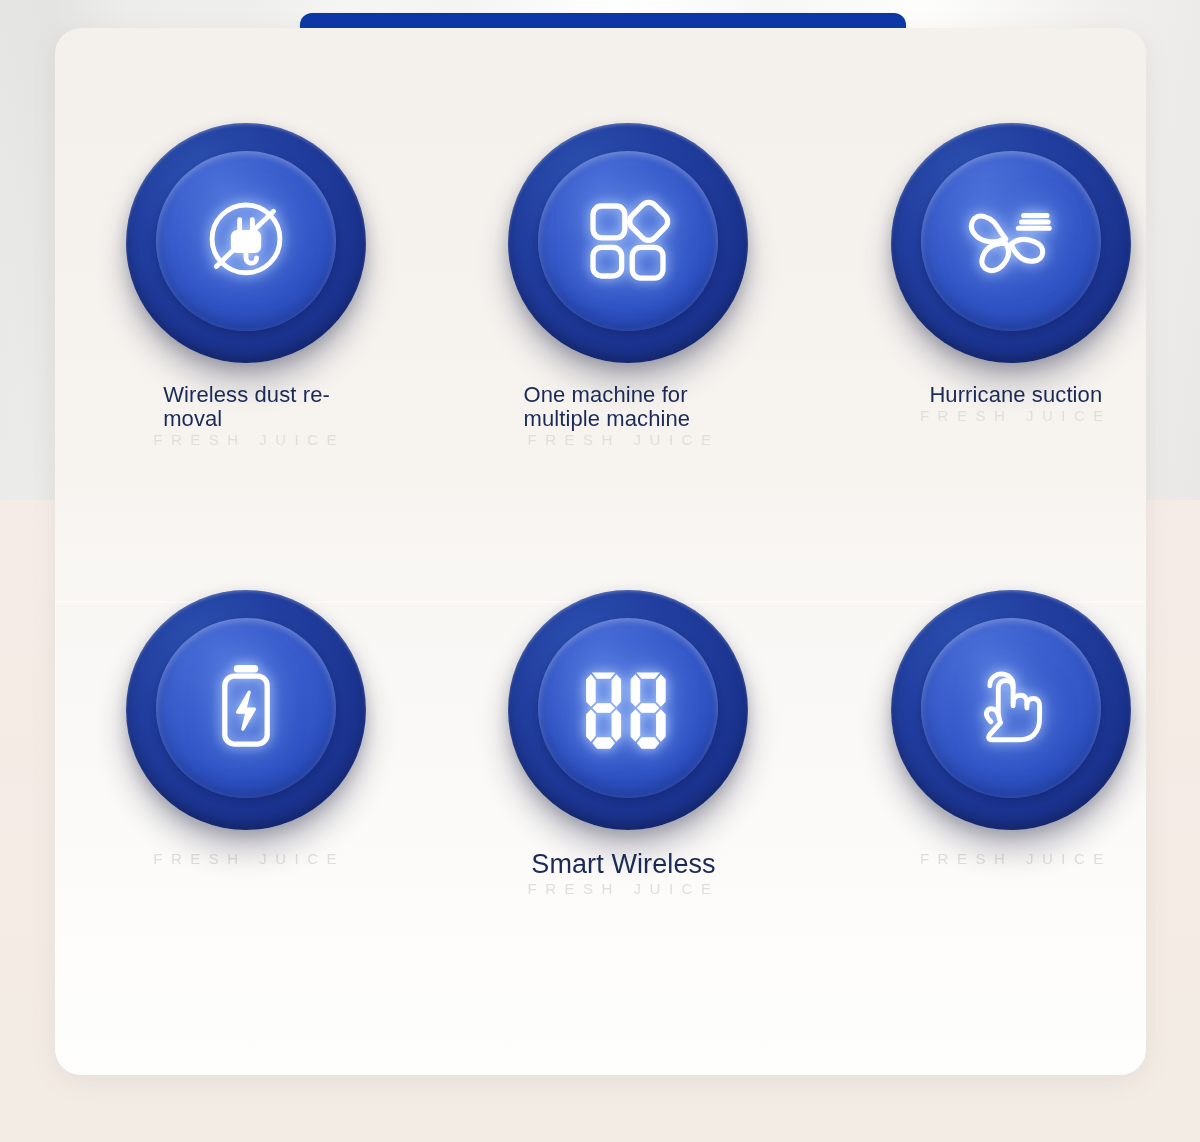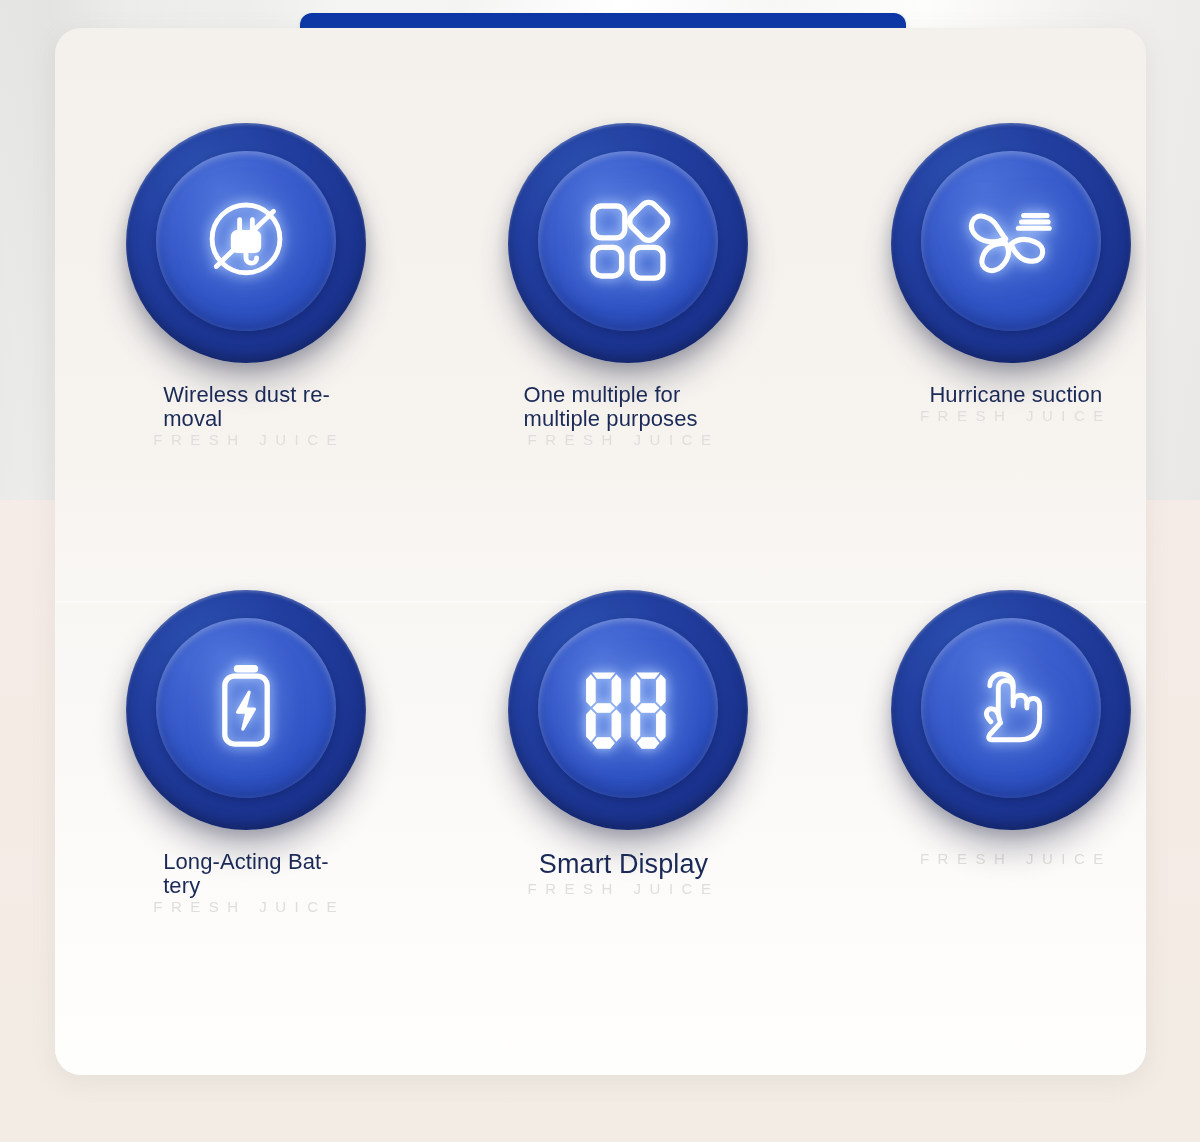--- a/index.html
+++ b/index.html
@@ -219,21 +219,21 @@
               <svg viewBox="0 0 100 100" fill="none" stroke-width="5" stroke-linecap="round" stroke-linejoin="round">
                 <rect x="17" y="17" width="30" height="30" rx="8"></rect>
                 <rect x="17" y="56" width="27" height="27" rx="8"></rect>
                 <rect x="54" y="56" width="29" height="29" rx="8"></rect>
                 <rect x="54.5" y="16.5" width="30" height="30" rx="8" transform="rotate(45 69.5 31.5)"></rect>
               </svg>
             </span>
           </div>
         </div>
         <div class="label-block">
-          <div class="feat-title wide">One multiple for multiple purposes</div>
+          <div class="feat-title wide">One machine for multiple machine</div>
           <div class="feat-sub">FRESH JUICE</div>
         </div>
       </div>
 
       <div class="feature col-3">
         <div class="btn-wrap">
           <div class="btn-outer"></div>
           <div class="btn-inner">
             <span class="glyph">
               <svg viewBox="0 0 100 100" fill="none" stroke-width="4.8" stroke-linecap="round" stroke-linejoin="round">
@@ -260,21 +260,20 @@
             <span class="glyph">
               <svg viewBox="0 0 100 100" fill="none" stroke-width="5" stroke-linecap="round" stroke-linejoin="round">
                 <rect x="30" y="20" width="40" height="64" rx="9"></rect>
                 <line x1="42" y1="13" x2="58" y2="13" stroke-width="7"></line>
                 <path d="M53 35 L42 54 L51 54 L47 70 L58 51 L49 51 Z" fill="#ffffff" stroke="#ffffff" stroke-width="3"></path>
               </svg>
             </span>
           </div>
         </div>
         <div class="label-block">
-          <div class="feat-title">Long-Acting Bat-tery</div>
           <div class="feat-sub">FRESH JUICE</div>
         </div>
       </div>
 
       <div class="feature col-2">
         <div class="btn-wrap">
           <div class="btn-outer"></div>
           <div class="btn-inner">
             <span class="glyph">
               <svg viewBox="0 0 100 100" fill="none">
@@ -294,21 +293,21 @@
                   <polygon points="59,50 63,46 75,46 79,50 75,54 63,54"></polygon>
                   <polygon points="57,52 61,56 61,76 57,81 53,77 53,56"></polygon>
                   <polygon points="81,52 85,56 85,77 81,81 77,76 77,56"></polygon>
                   <polygon points="59,83 63,78 75,78 79,83 75,88 63,88"></polygon>
                 </g>
               </svg>
             </span>
           </div>
         </div>
         <div class="label-block">
-          <div class="feat-title center big">Smart Display</div>
+          <div class="feat-title center big">Smart Wireless</div>
           <div class="feat-sub">FRESH JUICE</div>
         </div>
       </div>
 
       <div class="feature col-3">
         <div class="btn-wrap">
           <div class="btn-outer"></div>
           <div class="btn-inner">
             <span class="glyph">
               <svg viewBox="0 0 100 100" fill="none" stroke-width="4.6" stroke-linecap="round" stroke-linejoin="round">

